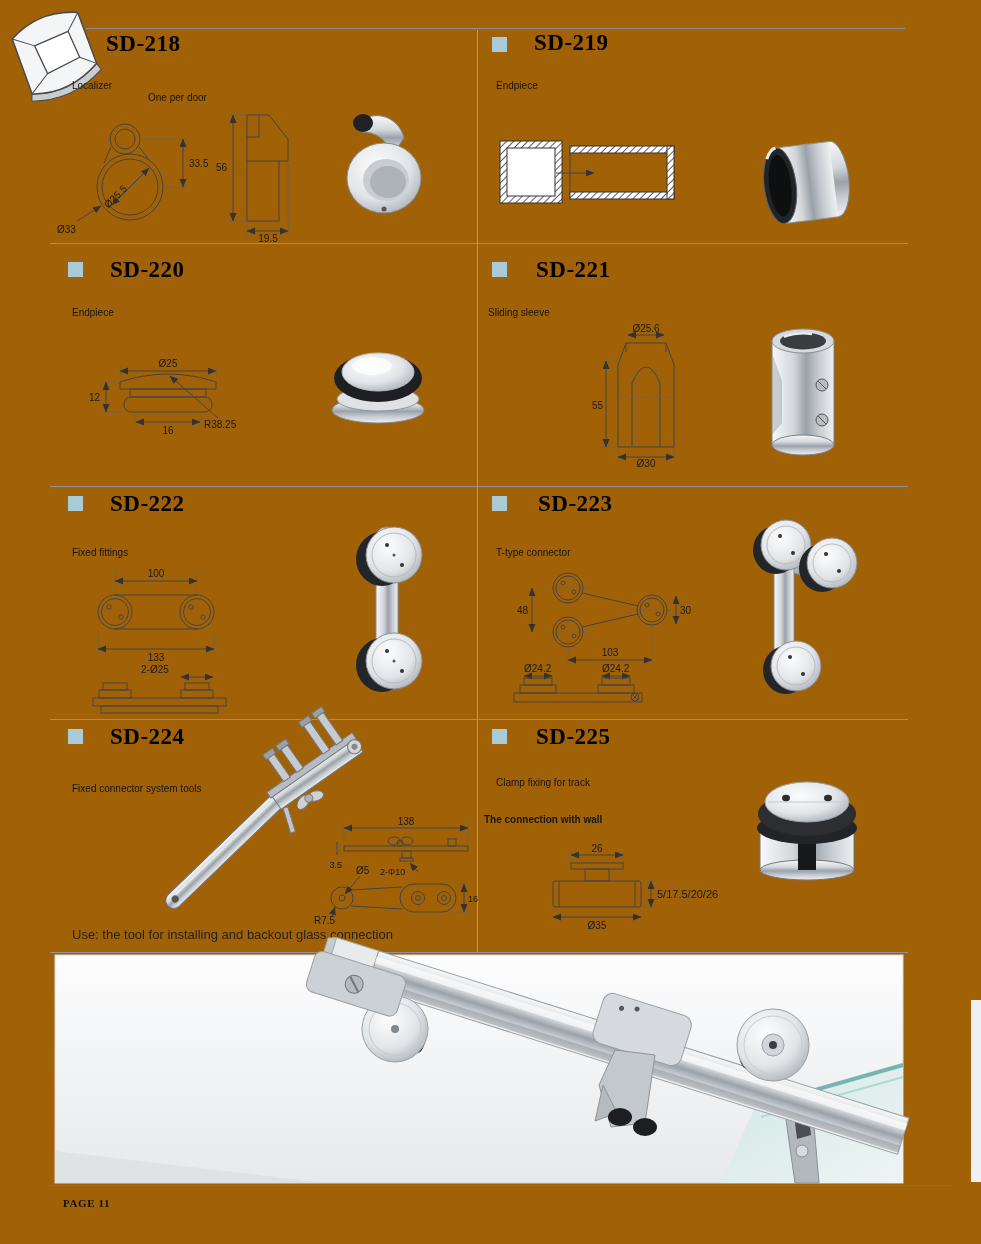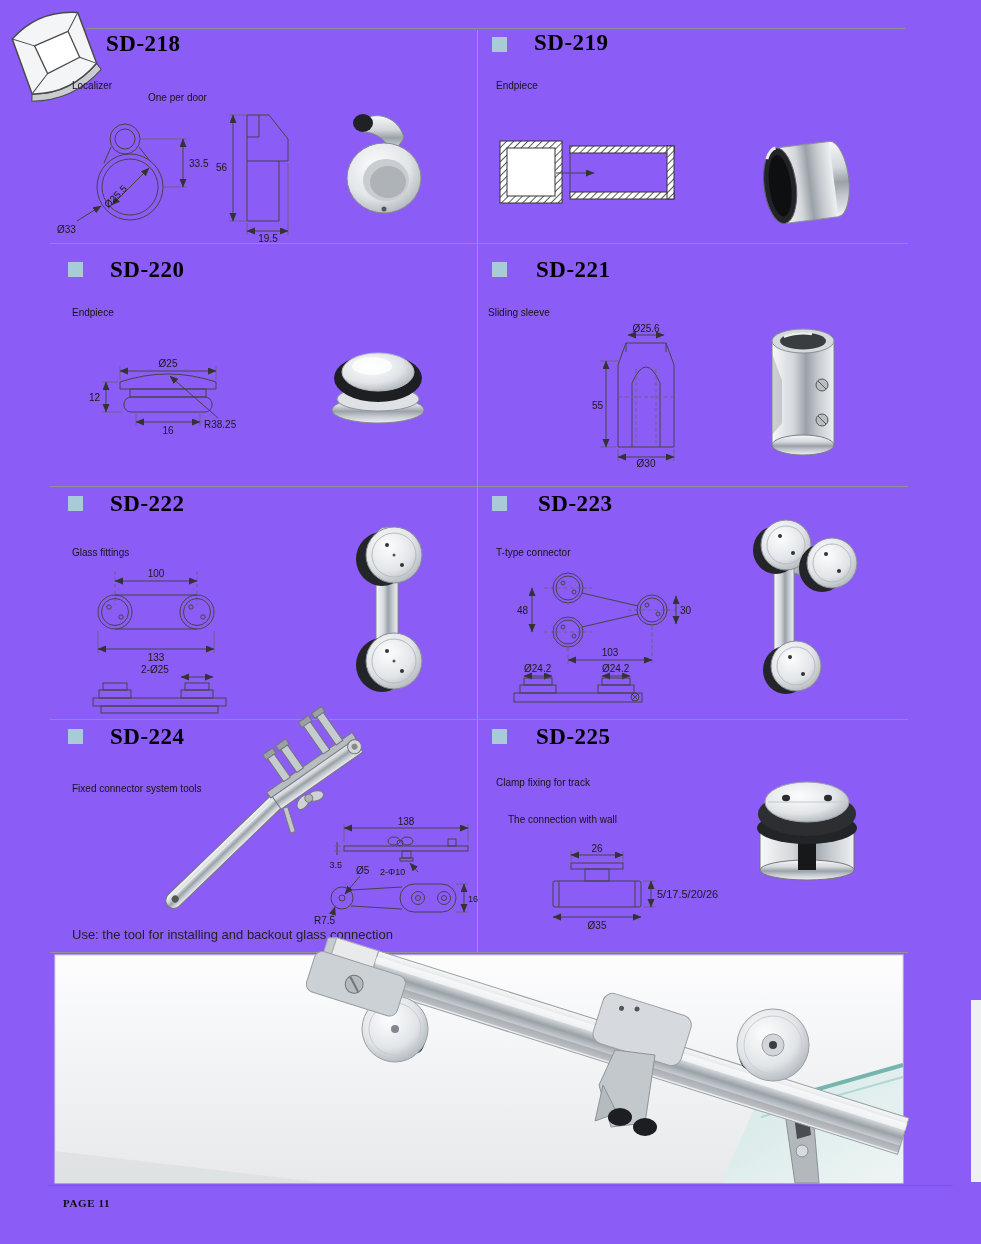--- a/index.html
+++ b/index.html
@@ -1,16 +1,16 @@
 <!DOCTYPE html>
 <html><head>
 <meta charset="utf-8">
 <style>
   html,body{margin:0;padding:0;background:#fff;}
-  .page{position:relative;width:981px;height:1244px;background:#8b5cf6;
+  .page{position:relative;width:981px;height:1244px;background:#a16207;
         font-family:"Liberation Sans",sans-serif;overflow:hidden;}
   .abs{position:absolute;}
   .hr{position:absolute;height:1px;background:#8f9397;}
   .vr{position:absolute;width:1px;background:#9a9ea2;}
   .title{position:absolute;font-family:"Liberation Serif",serif;font-weight:bold;
          font-size:23px;color:#000;letter-spacing:.5px;line-height:1;}
   .bullet{position:absolute;width:15px;height:15px;background:#a9cbd7;}
   .lbl{position:absolute;font-size:10px;color:#151515;line-height:1.1;}
   .note{position:absolute;font-size:13px;color:#222;}
   .footer{position:absolute;font-family:"Liberation Serif",serif;font-weight:bold;
@@ -227,21 +227,21 @@
       <circle cx="62" cy="62" r="6" fill="#b9bec3" stroke="#555"></circle>
       <line x1="58" y1="58" x2="66" y2="66" stroke="#555"></line>
       <circle cx="62" cy="97" r="6" fill="#b9bec3" stroke="#555"></circle>
       <line x1="58" y1="93" x2="66" y2="101" stroke="#555"></line>
     </svg>
   </div>
 
   <div>
     <div class="bullet" style="left:68px;top:496px;"></div>
     <div class="title" style="left:110px;top:492px;">SD-222</div>
-    <div class="lbl" style="left:72px;top:547px;">Glass fittings</div>
+    <div class="lbl" style="left:72px;top:547px;">Fixed fittings</div>
 
     <svg style="left:85px;top:565px" width="165" height="152" viewBox="0 0 165 152">
       <line class="dash" x1="30" y1="6" x2="30" y2="40"></line>
       <line class="dash" x1="112" y1="6" x2="112" y2="40"></line>
       <line class="dim" x1="30" y1="16" x2="112" y2="16" marker-start="url(#arr)" marker-end="url(#arr)"></line>
       <text class="tm" x="71" y="12">100</text>
       <line class="ln" x1="30" y1="30" x2="112" y2="30"></line>
       <line class="ln" x1="30" y1="64" x2="112" y2="64"></line>
       <circle class="ln" cx="30" cy="47" r="17"></circle>
         <circle class="ln" cx="30" cy="47" r="13.5"></circle>
@@ -419,21 +419,21 @@
       <text x="156" y="36" style="font-size:9px">16</text>
     </svg>
 
     <div class="note" style="left:72px;top:927px;">Use:  the tool for installing and backout glass connection</div>
   </div>
 
   <div>
     <div class="bullet" style="left:492px;top:729px;"></div>
     <div class="title" style="left:536px;top:725px;">SD-225</div>
     <div class="lbl" style="left:496px;top:777px;">Clamp fixing for track</div>
-    <div class="lbl" style="left:508px;top:814px;">The connection with wall</div>
+    <div class="lbl" style="left:484px;top:814px;font-weight:bold;">The connection with wall</div>
 
     <svg style="left:545px;top:845px" width="190" height="92" viewBox="0 0 190 92">
       <line class="ext" x1="26" y1="16" x2="26" y2="6"></line>
       <line class="ext" x1="78" y1="16" x2="78" y2="6"></line>
       <line class="dim" x1="26" y1="10" x2="78" y2="10" marker-start="url(#arr)" marker-end="url(#arr)"></line>
       <text class="tm" x="52" y="7">26</text>
       <rect class="ln" x="26" y="18" width="52" height="6" fill="none"></rect>
       <rect class="ln" x="40" y="24" width="24" height="12" fill="none"></rect>
       <rect class="ln" x="8" y="36" width="88" height="26" rx="2" fill="none"></rect>
       <line class="ln" x1="14" y1="36" x2="14" y2="62"></line>

